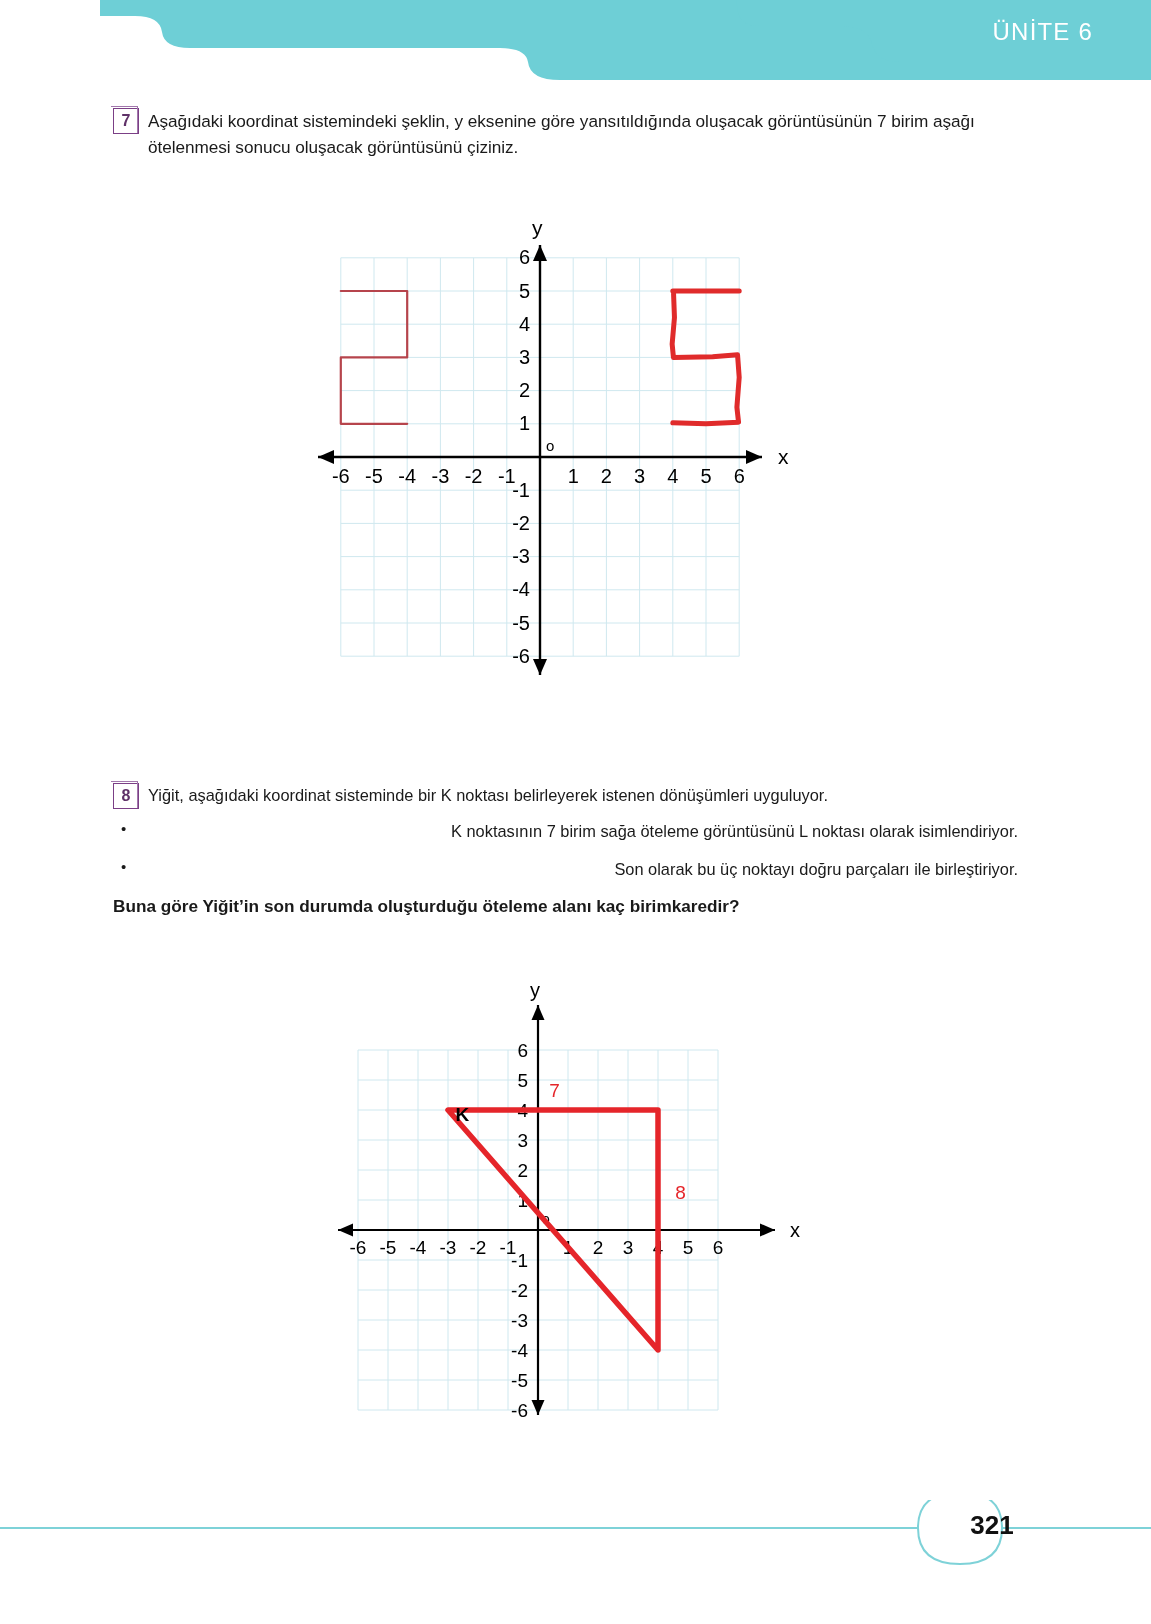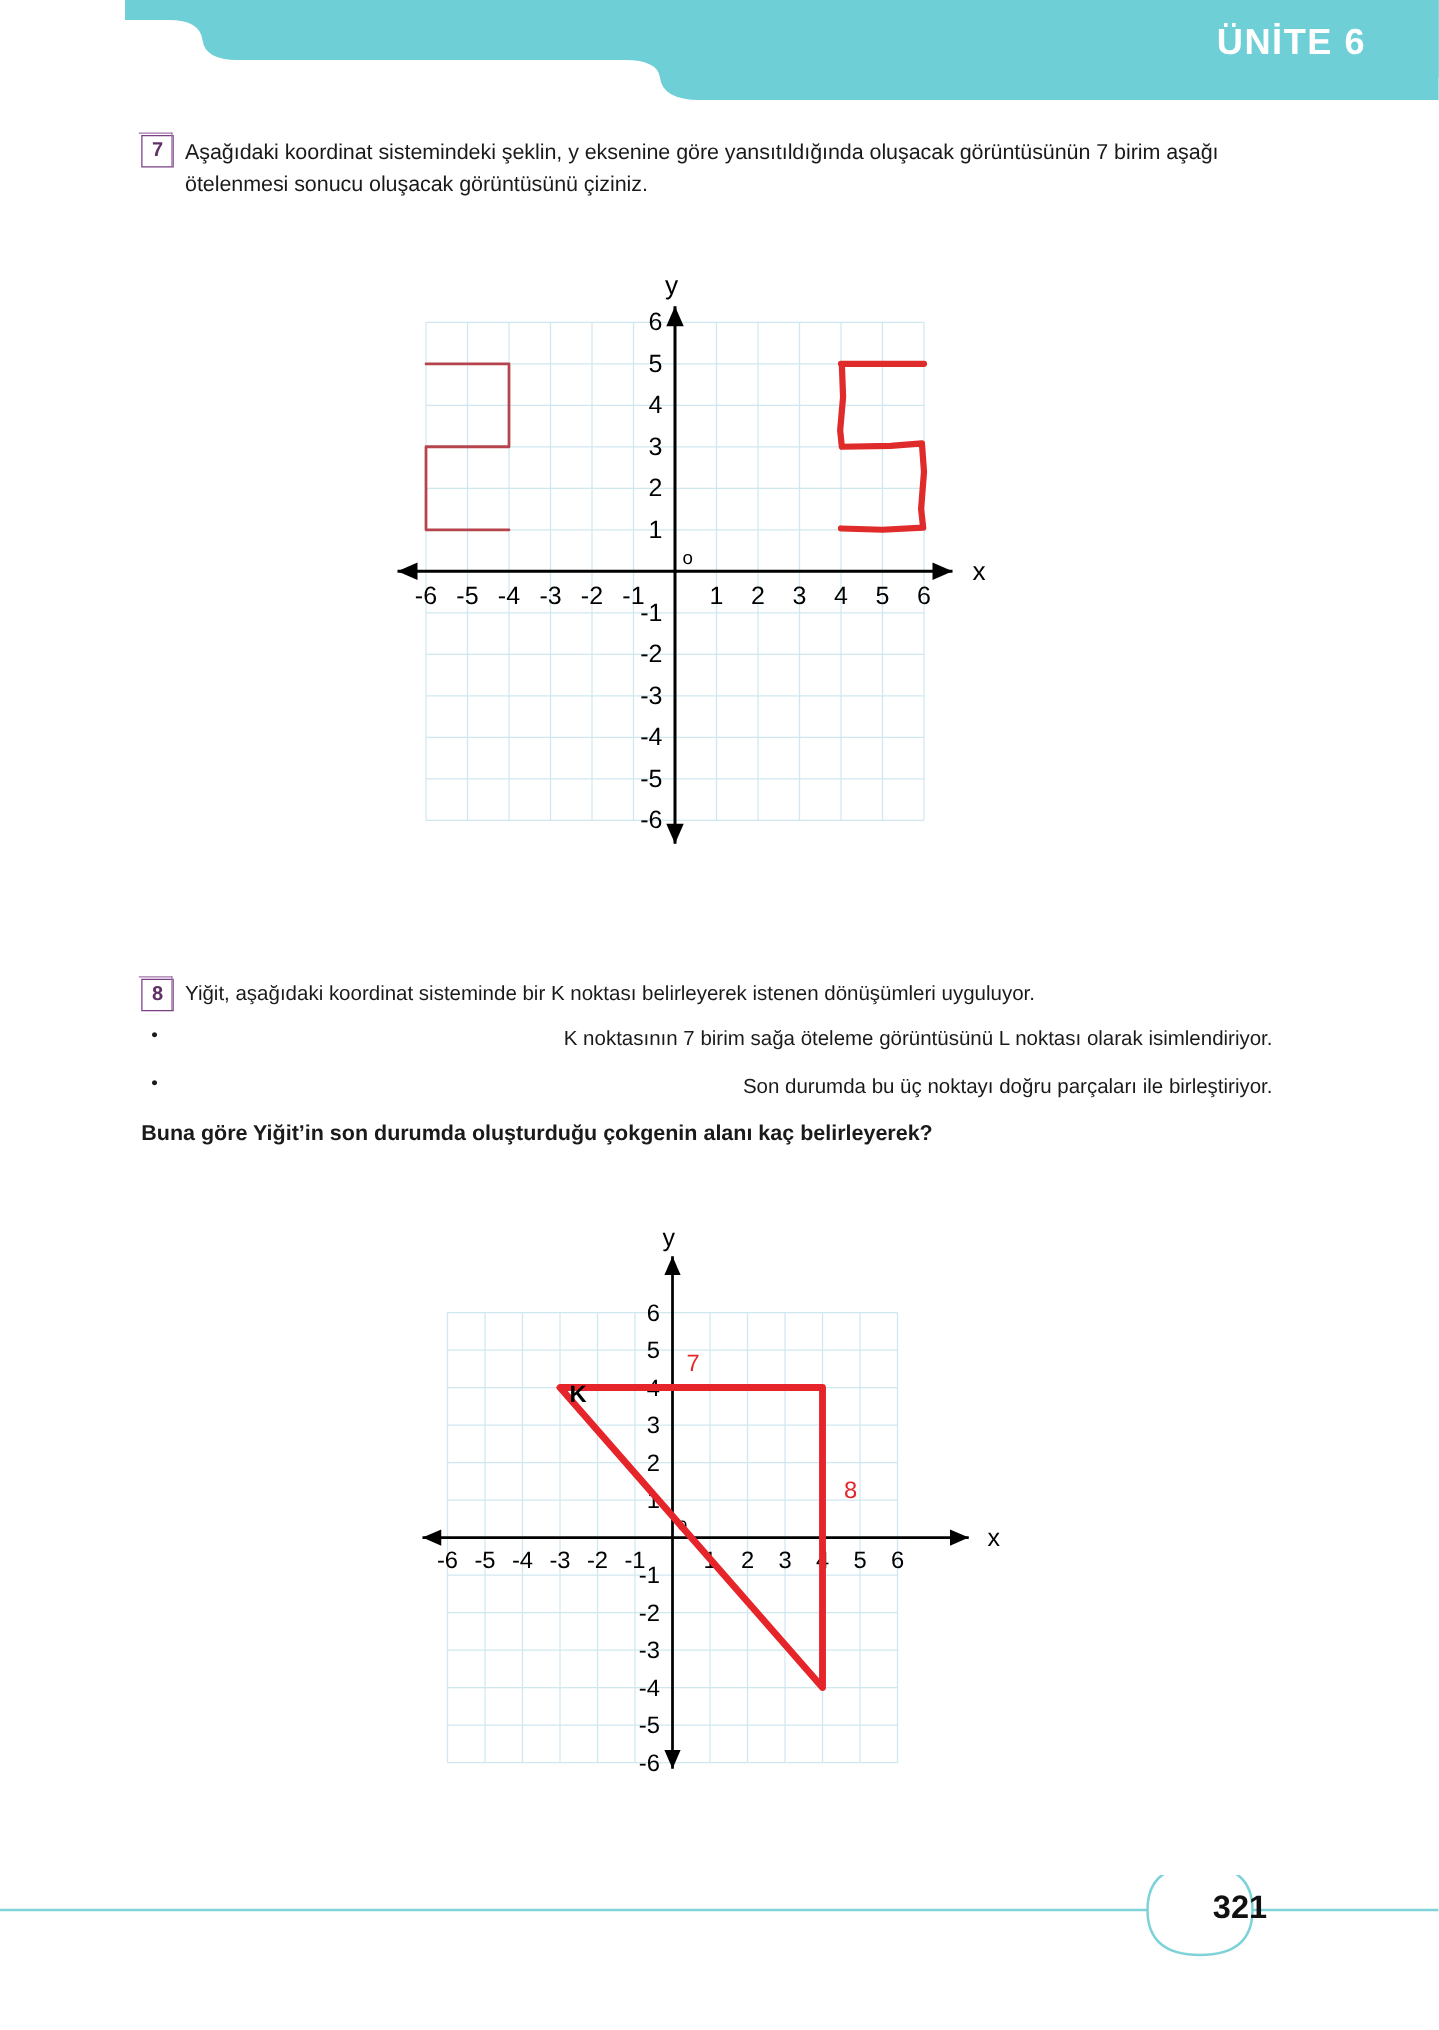--- a/index.html
+++ b/index.html
@@ -20,22 +20,22 @@
     position: absolute;
     top: 0; left: 0;
     width: 1151px;
     height: 80px;
     pointer-events: none;
   }
   .unit-label {
     position: absolute;
     top: 18px;
     right: 58px;
-    font-size: 29px;
-    font-weight: bold;
+    font-size: 24px;
+    font-weight: normal;
     letter-spacing: 1.2px;
     color: #ffffff;
     white-space: nowrap;
   }
 
   
   .qblock { position: absolute; }
   #q7-block { top: 108px; left: 113px; width: 905px; }
   #q8-block { top: 783px; left: 113px; width: 905px; }
 
@@ -229,23 +229,23 @@
 
 <div class="qblock" id="q8-block">
   <div class="q-head">
     <span class="q-badge">
       <span class="num">8</span>
     </span>
     <span class="q-text-norm">Yiğit, aşağıdaki koordinat sisteminde bir K noktası belirleyerek istenen dönüşümleri uyguluyor.</span>
   </div>
   <ul class="bullets">
     <li>K noktasının 7 birim sağa öteleme görüntüsünü L noktası olarak isimlendiriyor.</li>
-    <li>Son durumda bu üç noktayı doğru parçaları ile birleştiriyor.</li>
+    <li>Son olarak bu üç noktayı doğru parçaları ile birleştiriyor.</li>
   </ul>
-  <div class="q-final">Buna göre Yiğit’in son durumda oluşturduğu çokgenin alanı kaç belirleyerek?</div>
+  <div class="q-final">Buna göre Yiğit’in son durumda oluşturduğu öteleme alanı kaç birimkaredir?</div>
 </div>
 
 <div class="graph" id="graph2">
   <svg width="520" height="450" viewBox="0 0 520 450">
     <g id="g2-grid">
         <line x1="38" y1="65" x2="38" y2="425" stroke="#cfe8ef" stroke-width="1"></line>
         <line x1="68" y1="65" x2="68" y2="425" stroke="#cfe8ef" stroke-width="1"></line>
         <line x1="98" y1="65" x2="98" y2="425" stroke="#cfe8ef" stroke-width="1"></line>
         <line x1="128" y1="65" x2="128" y2="425" stroke="#cfe8ef" stroke-width="1"></line>
         <line x1="158" y1="65" x2="158" y2="425" stroke="#cfe8ef" stroke-width="1"></line>

